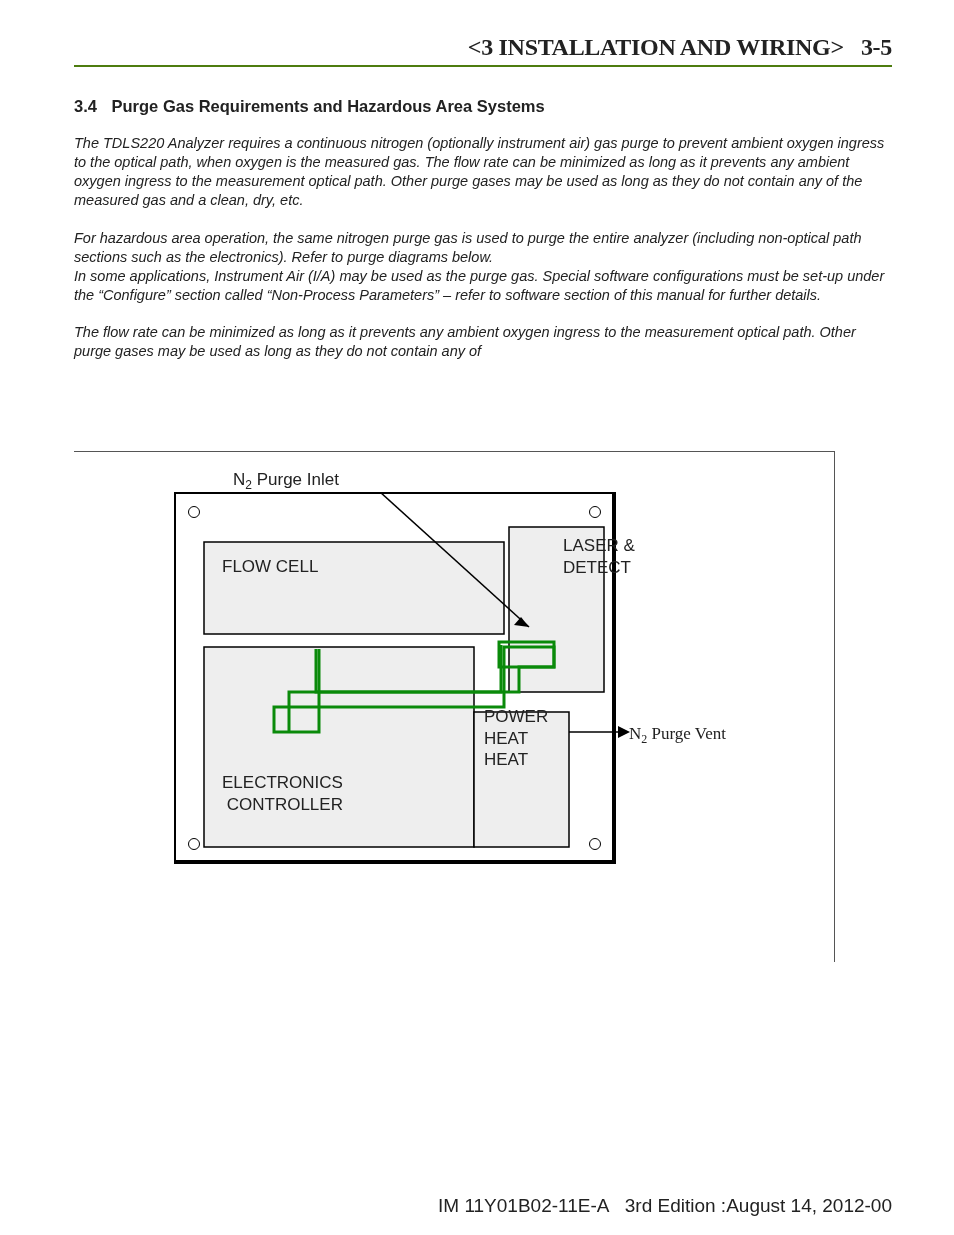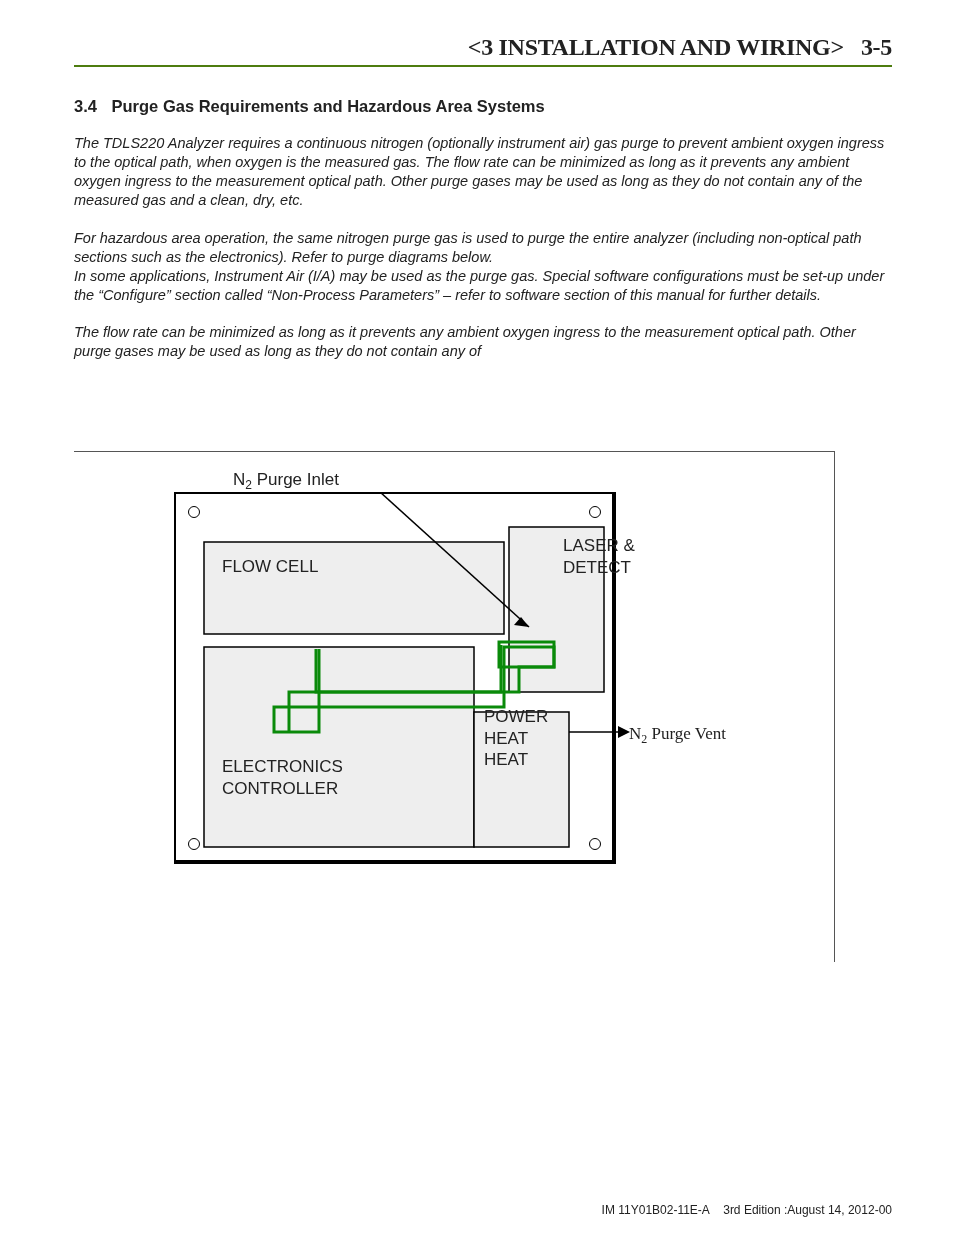--- a/index.html
+++ b/index.html
@@ -57,21 +57,21 @@
   .figure-caption {
     position: absolute;
     left: 20px;
     bottom: 14px;
     font-size: 12.5px;
   }
   .footer {
     position: absolute;
     right: 62px;
     bottom: 18px;
-    font-size: 12px;
+    font-size: 19px;
     margin-left: 20px;
   }
   .footer .gap { display:inline-block; width:10px; }
   
   .diag {
     position: absolute;
     left: 100px;
     top: 40px;
     width: 568px;
     height: 400px;
@@ -164,21 +164,21 @@
         <span>LASER &amp;</span><br>
         <span>DETECT</span>
       </div>
 
       <div class="box-label" style="left:310px; top:214px;">
         <span>POWER</span><br>
         <span>HEAT</span><br>
         <span>HEAT</span>
       </div>
 
-      <div class="box-label" style="left:48px; top:264px;">
+      <div class="box-label" style="left:48px; top:280px;text-align:right;">
         <span>ELECTRONICS</span><br>
         <span>CONTROLLER</span>
       </div>
     </div>
 
   </div>
 </div>
 
 <div class="footer">
   <span>IM 11Y01B02-11E-A</span><span class="gap"></span>

